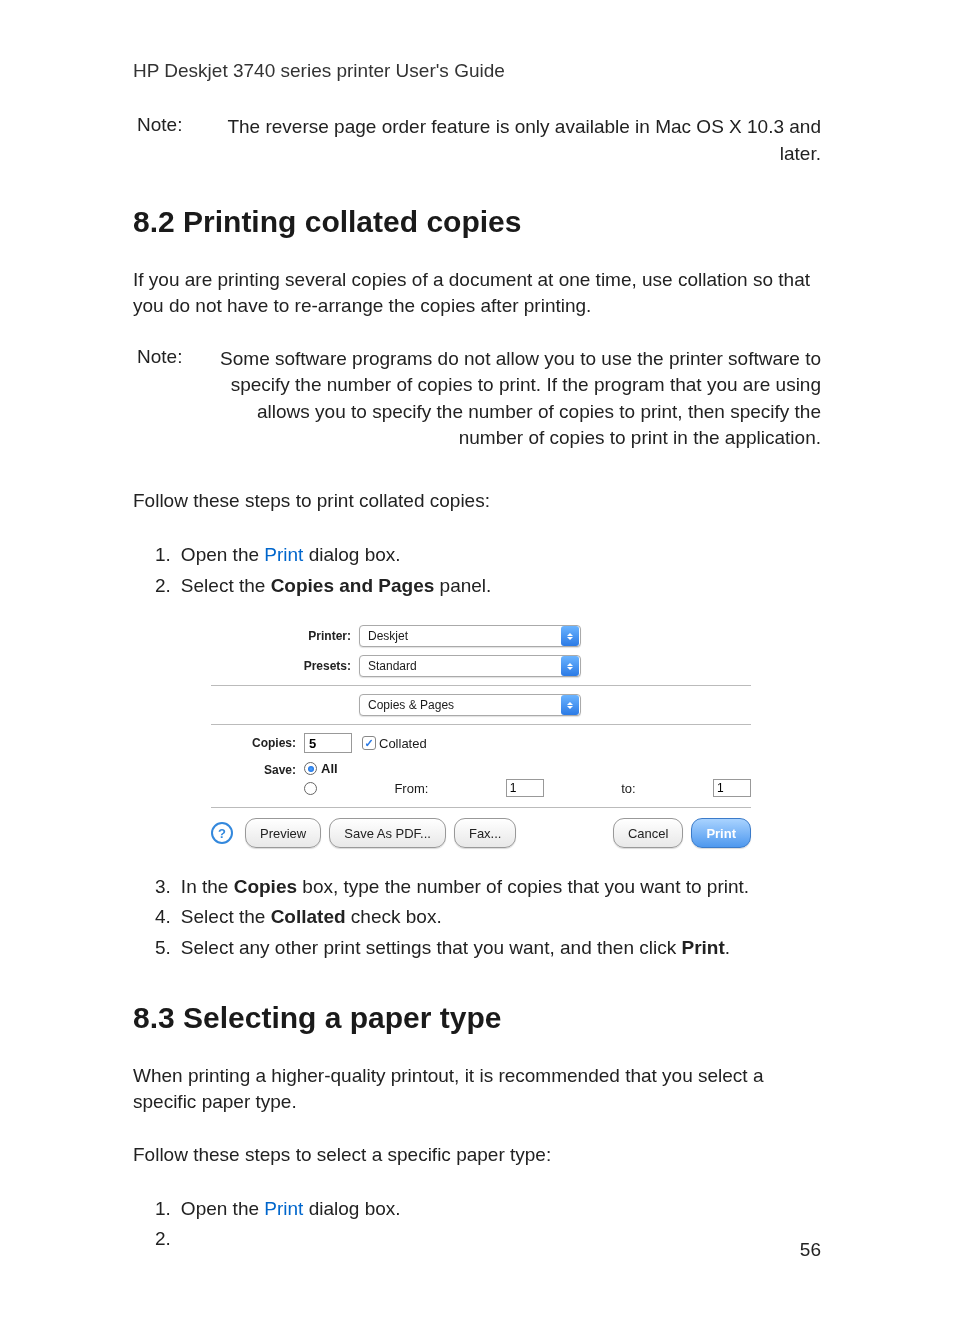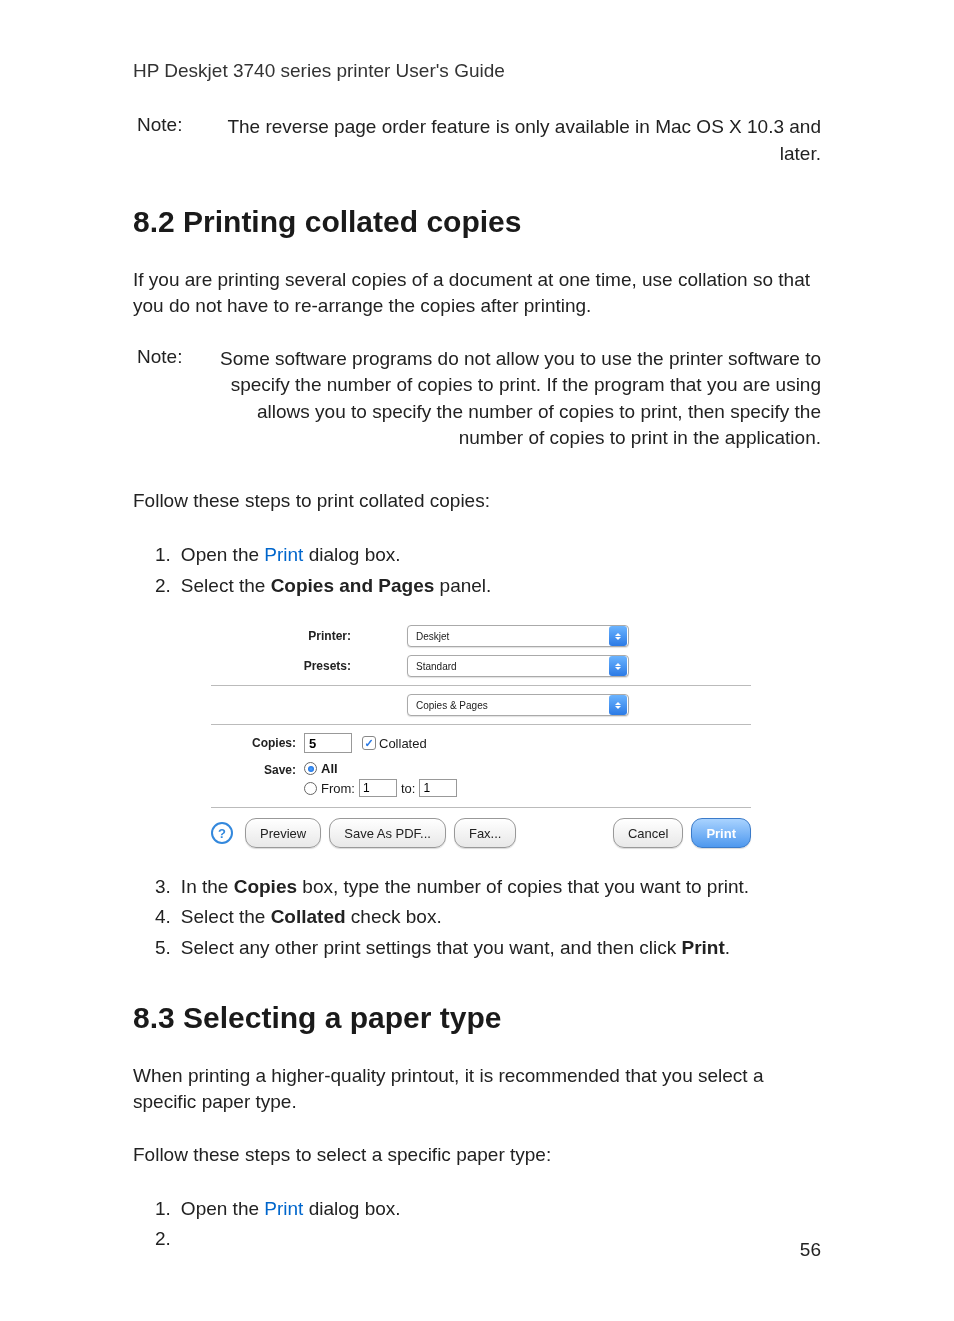--- a/index.html
+++ b/index.html
@@ -90,25 +90,24 @@
       padding-right: 8px;
     }
     .select-widget {
       display: flex;
       align-items: center;
       width: 222px;
       height: 22px;
       background: #fff;
       border: 1px solid #aaa;
       border-radius: 4px;
-      font-size: 10px;
+      font-size: 12px;
       padding-left: 8px;
       position: relative;
       box-shadow: 0 1px 1px rgba(0,0,0,0.12);
-      margin-left: 48px;
     }
     .select-arrow {
       width: 18px;
       height: 20px;
       background: linear-gradient(#6bb4ff, #2b7ae5);
       border-radius: 3px;
       margin-left: auto;
       margin-right: 1px;
       display: flex;
       flex-direction: column;
@@ -182,21 +181,21 @@
       content: "";
       width: 6px;
       height: 6px;
       border-radius: 50%;
       background: radial-gradient(#4fa4ff, #0b5ed7);
     }
     .pages-sub {
       padding-left: 148px;
       margin-top: -2px;
     }
-    .pages-sub .radio-row { margin-left: 0; }
+    .pages-sub .radio-row { margin-left: 0; justify-content: space-between; }
     .small-input {
       width: 38px;
       height: 18px;
       border: 1px solid #999;
       background: #fff;
       font-size: 12px;
       padding-left: 3px;
       font-family: inherit;
     }
     .dialog-footer {

